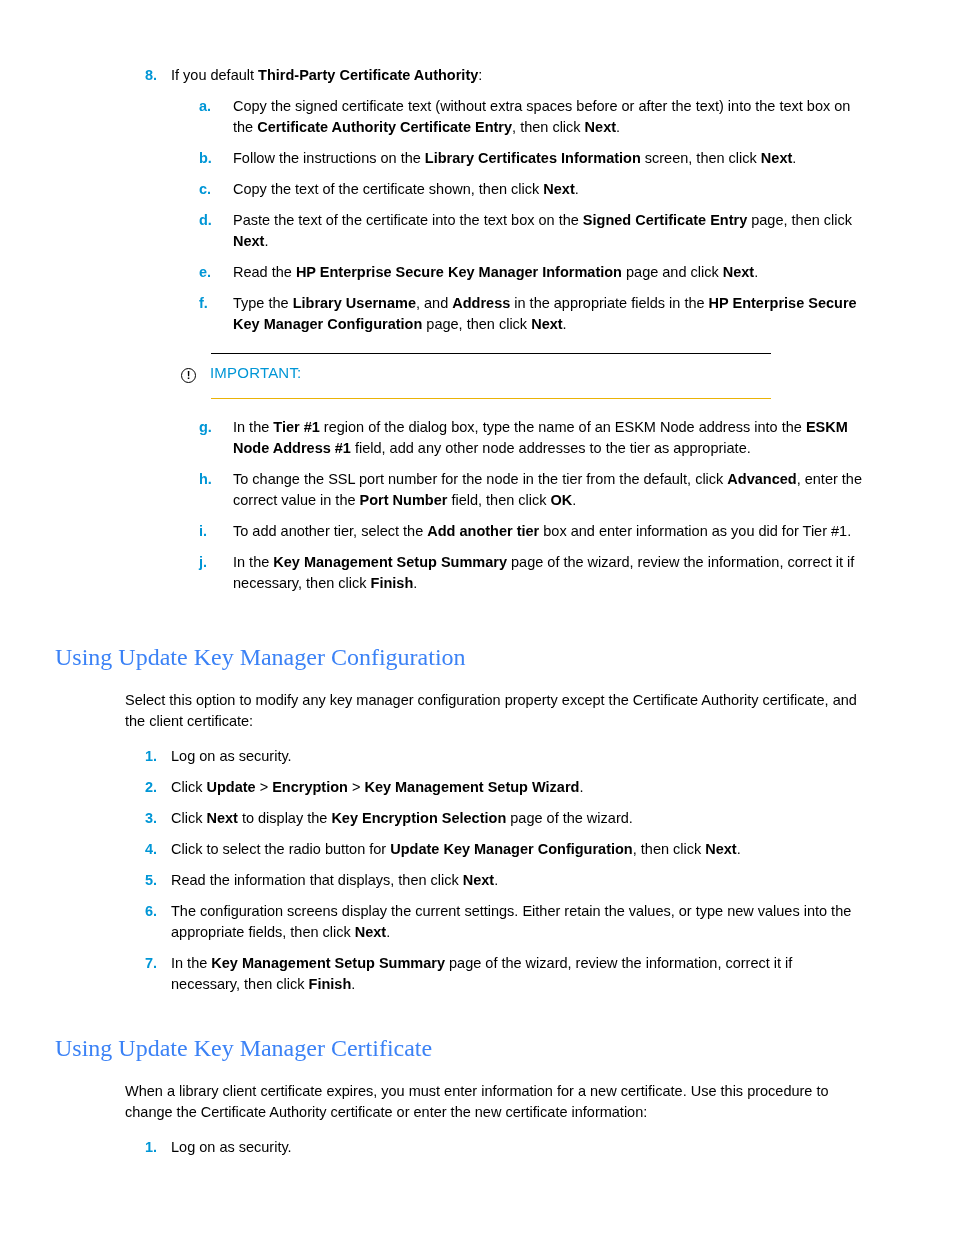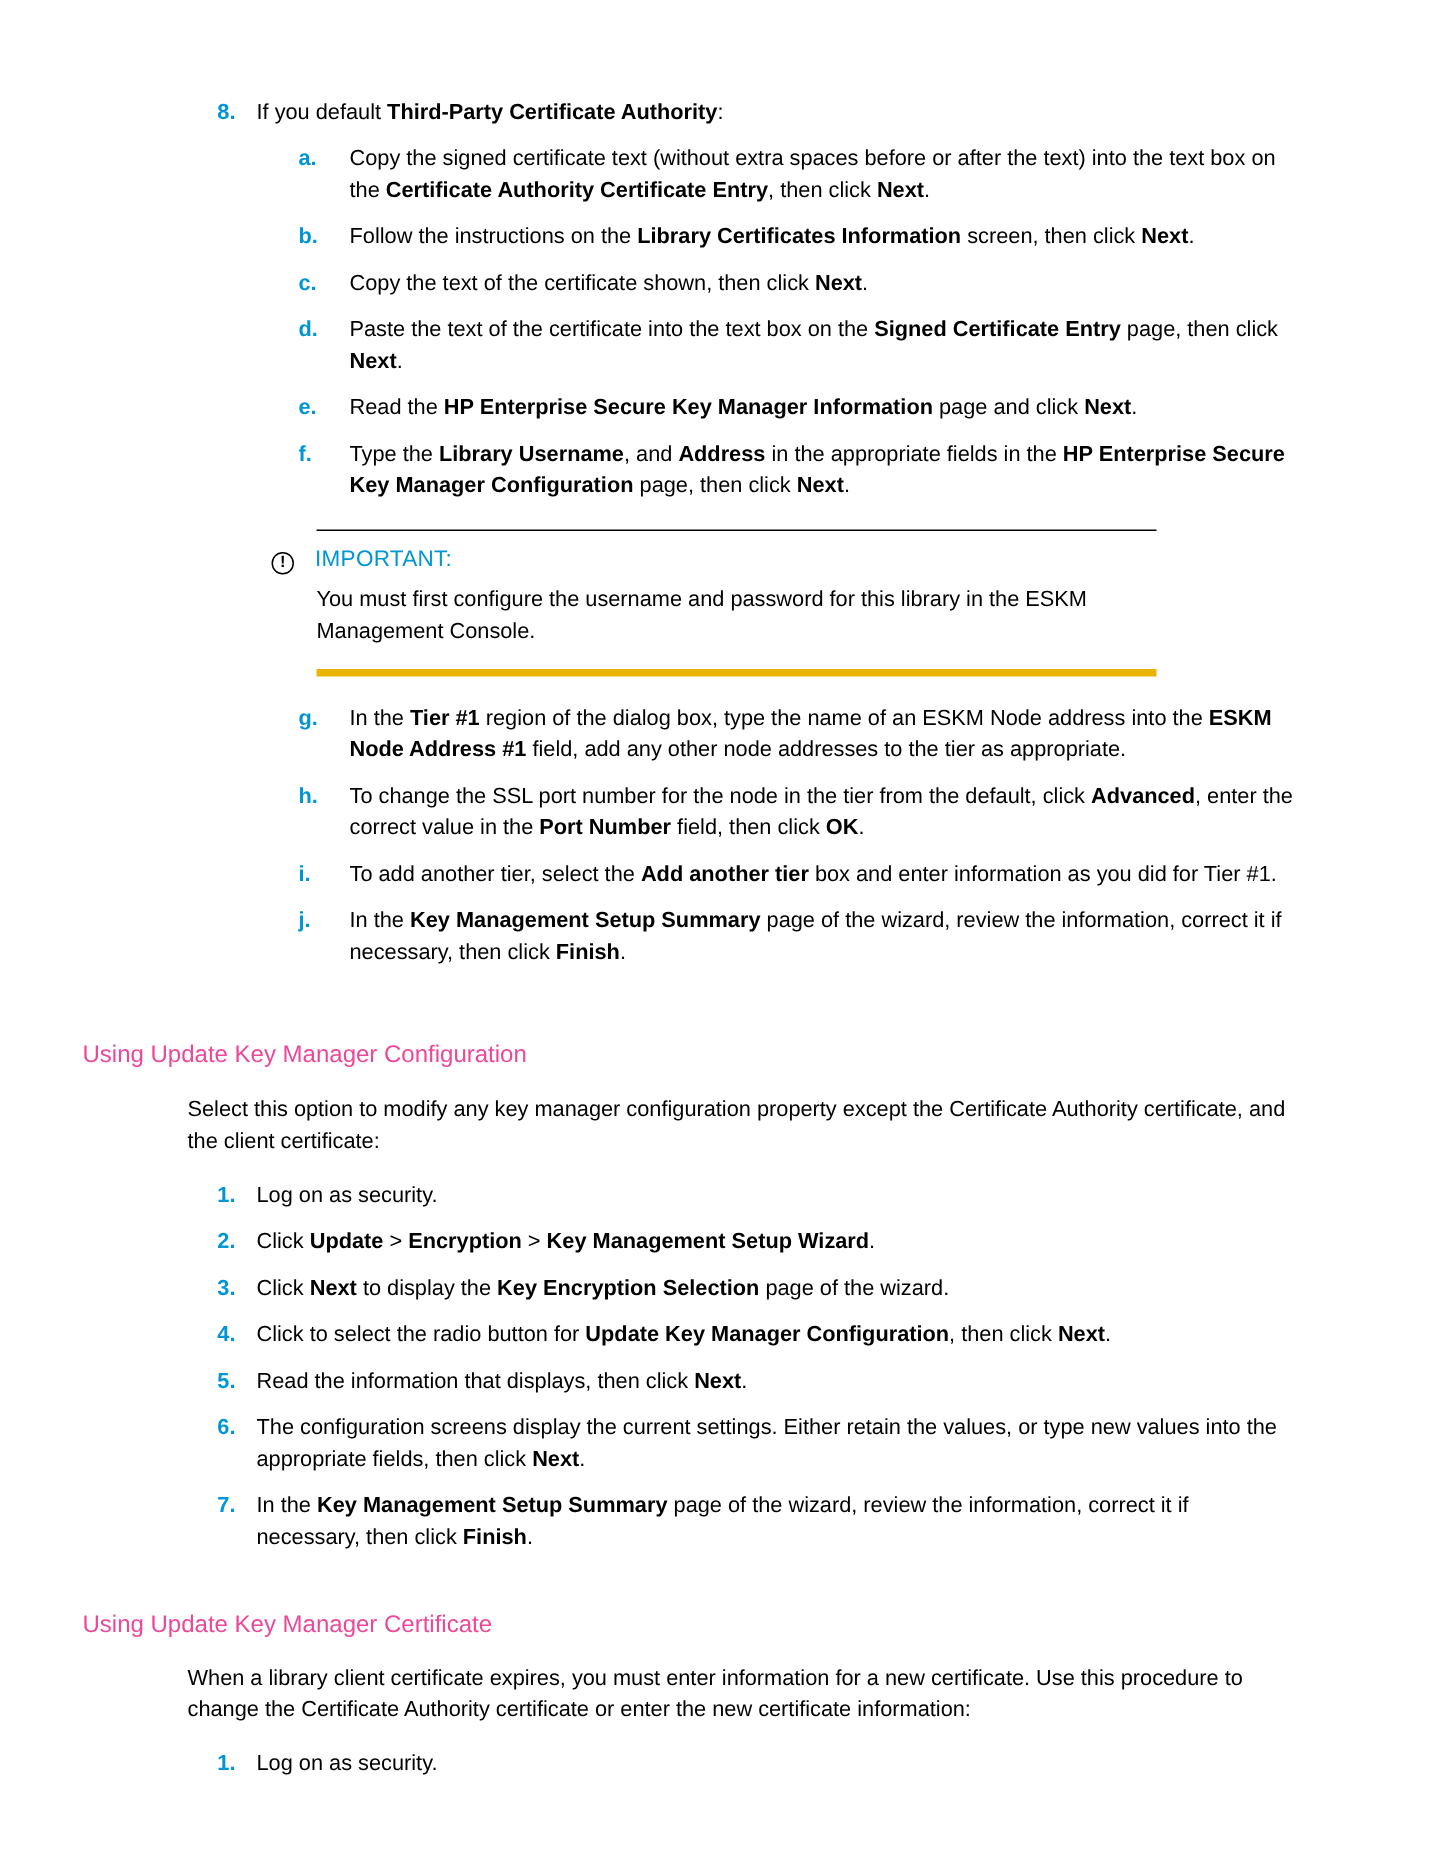--- a/index.html
+++ b/index.html
@@ -7,24 +7,24 @@
     font-size: 14.5px;
     line-height: 1.45;
     color: #000;
     margin: 0;
     padding: 55px 90px 40px 55px;
     width: 954px;
     box-sizing: border-box;
   }
   .bold { font-weight: bold; }
   h2 {
-    font-family: Liberation Sans, sans-serif;
+    font-family: Liberation Serif, serif;
     font-weight: normal;
-    font-size: 16px;
-    color: #ec4899;
+    font-size: 24px;
+    color: #3b82f6;
     margin: 36px 0 10px 0;
   }
   ol.numlist, ol.alphalist {
     list-style: none;
     padding: 0;
     margin: 0;
   }
   ol.numlist > li {
     display: flex;
     margin: 10px 0;
@@ -47,21 +47,21 @@
     padding-right: 10px;
     font-weight: bold;
   }
   ol.alphalist > li .licontent { flex: 1; }
   .para-indent { margin-left: 70px; }
   .list-indent { margin-left: 70px; }
   .sublist-indent { margin-left: 28px; }
   .important-box {
     margin: 18px 0 18px 0;
     border-top: 1px solid #000;
-    border-bottom: 5px solid #eab308;
+    border-bottom: 1px solid #eab308;
     padding: 8px 0 14px 0;
     max-width: 560px;
     margin-left: 12px;
   }
   .important-head {
     color: #0096d6;
     font-size: 15px;
     letter-spacing: 0.2px;
   }
   .important-icon {
@@ -113,21 +113,20 @@
         <li>
                 <span class="marker">f.</span>
                 <div class="licontent"><span>Type the </span><span class="bold">Library Username</span><span>, and </span><span class="bold">Address</span><span> in the appropriate fields in the </span><span class="bold">HP Enterprise Secure Key Manager Configuration</span><span> page, then click </span><span class="bold">Next</span><span>.</span></div>
               </li>
 
         <li style="display:block;">
           <div class="important-box">
             <div>
               <span class="important-icon">!</span><span class="important-head">IMPORTANT:</span>
             </div>
-            <div class="important-body">You must first configure the username and password for this library in the ESKM Management Console.</div>
           </div>
         </li>
 
         <li>
                 <span class="marker">g.</span>
                 <div class="licontent"><span>In the </span><span class="bold">Tier #1</span><span> region of the dialog box, type the name of an ESKM Node address into the </span><span class="bold">ESKM Node Address #1</span><span> field, add any other node addresses to the tier as appropriate.</span></div>
               </li>
         <li>
                 <span class="marker">h.</span>
                 <div class="licontent"><span>To change the SSL port number for the node in the tier from the default, click </span><span class="bold">Advanced</span><span>, enter the correct value in the </span><span class="bold">Port Number</span><span> field, then click </span><span class="bold">OK</span><span>.</span></div>

